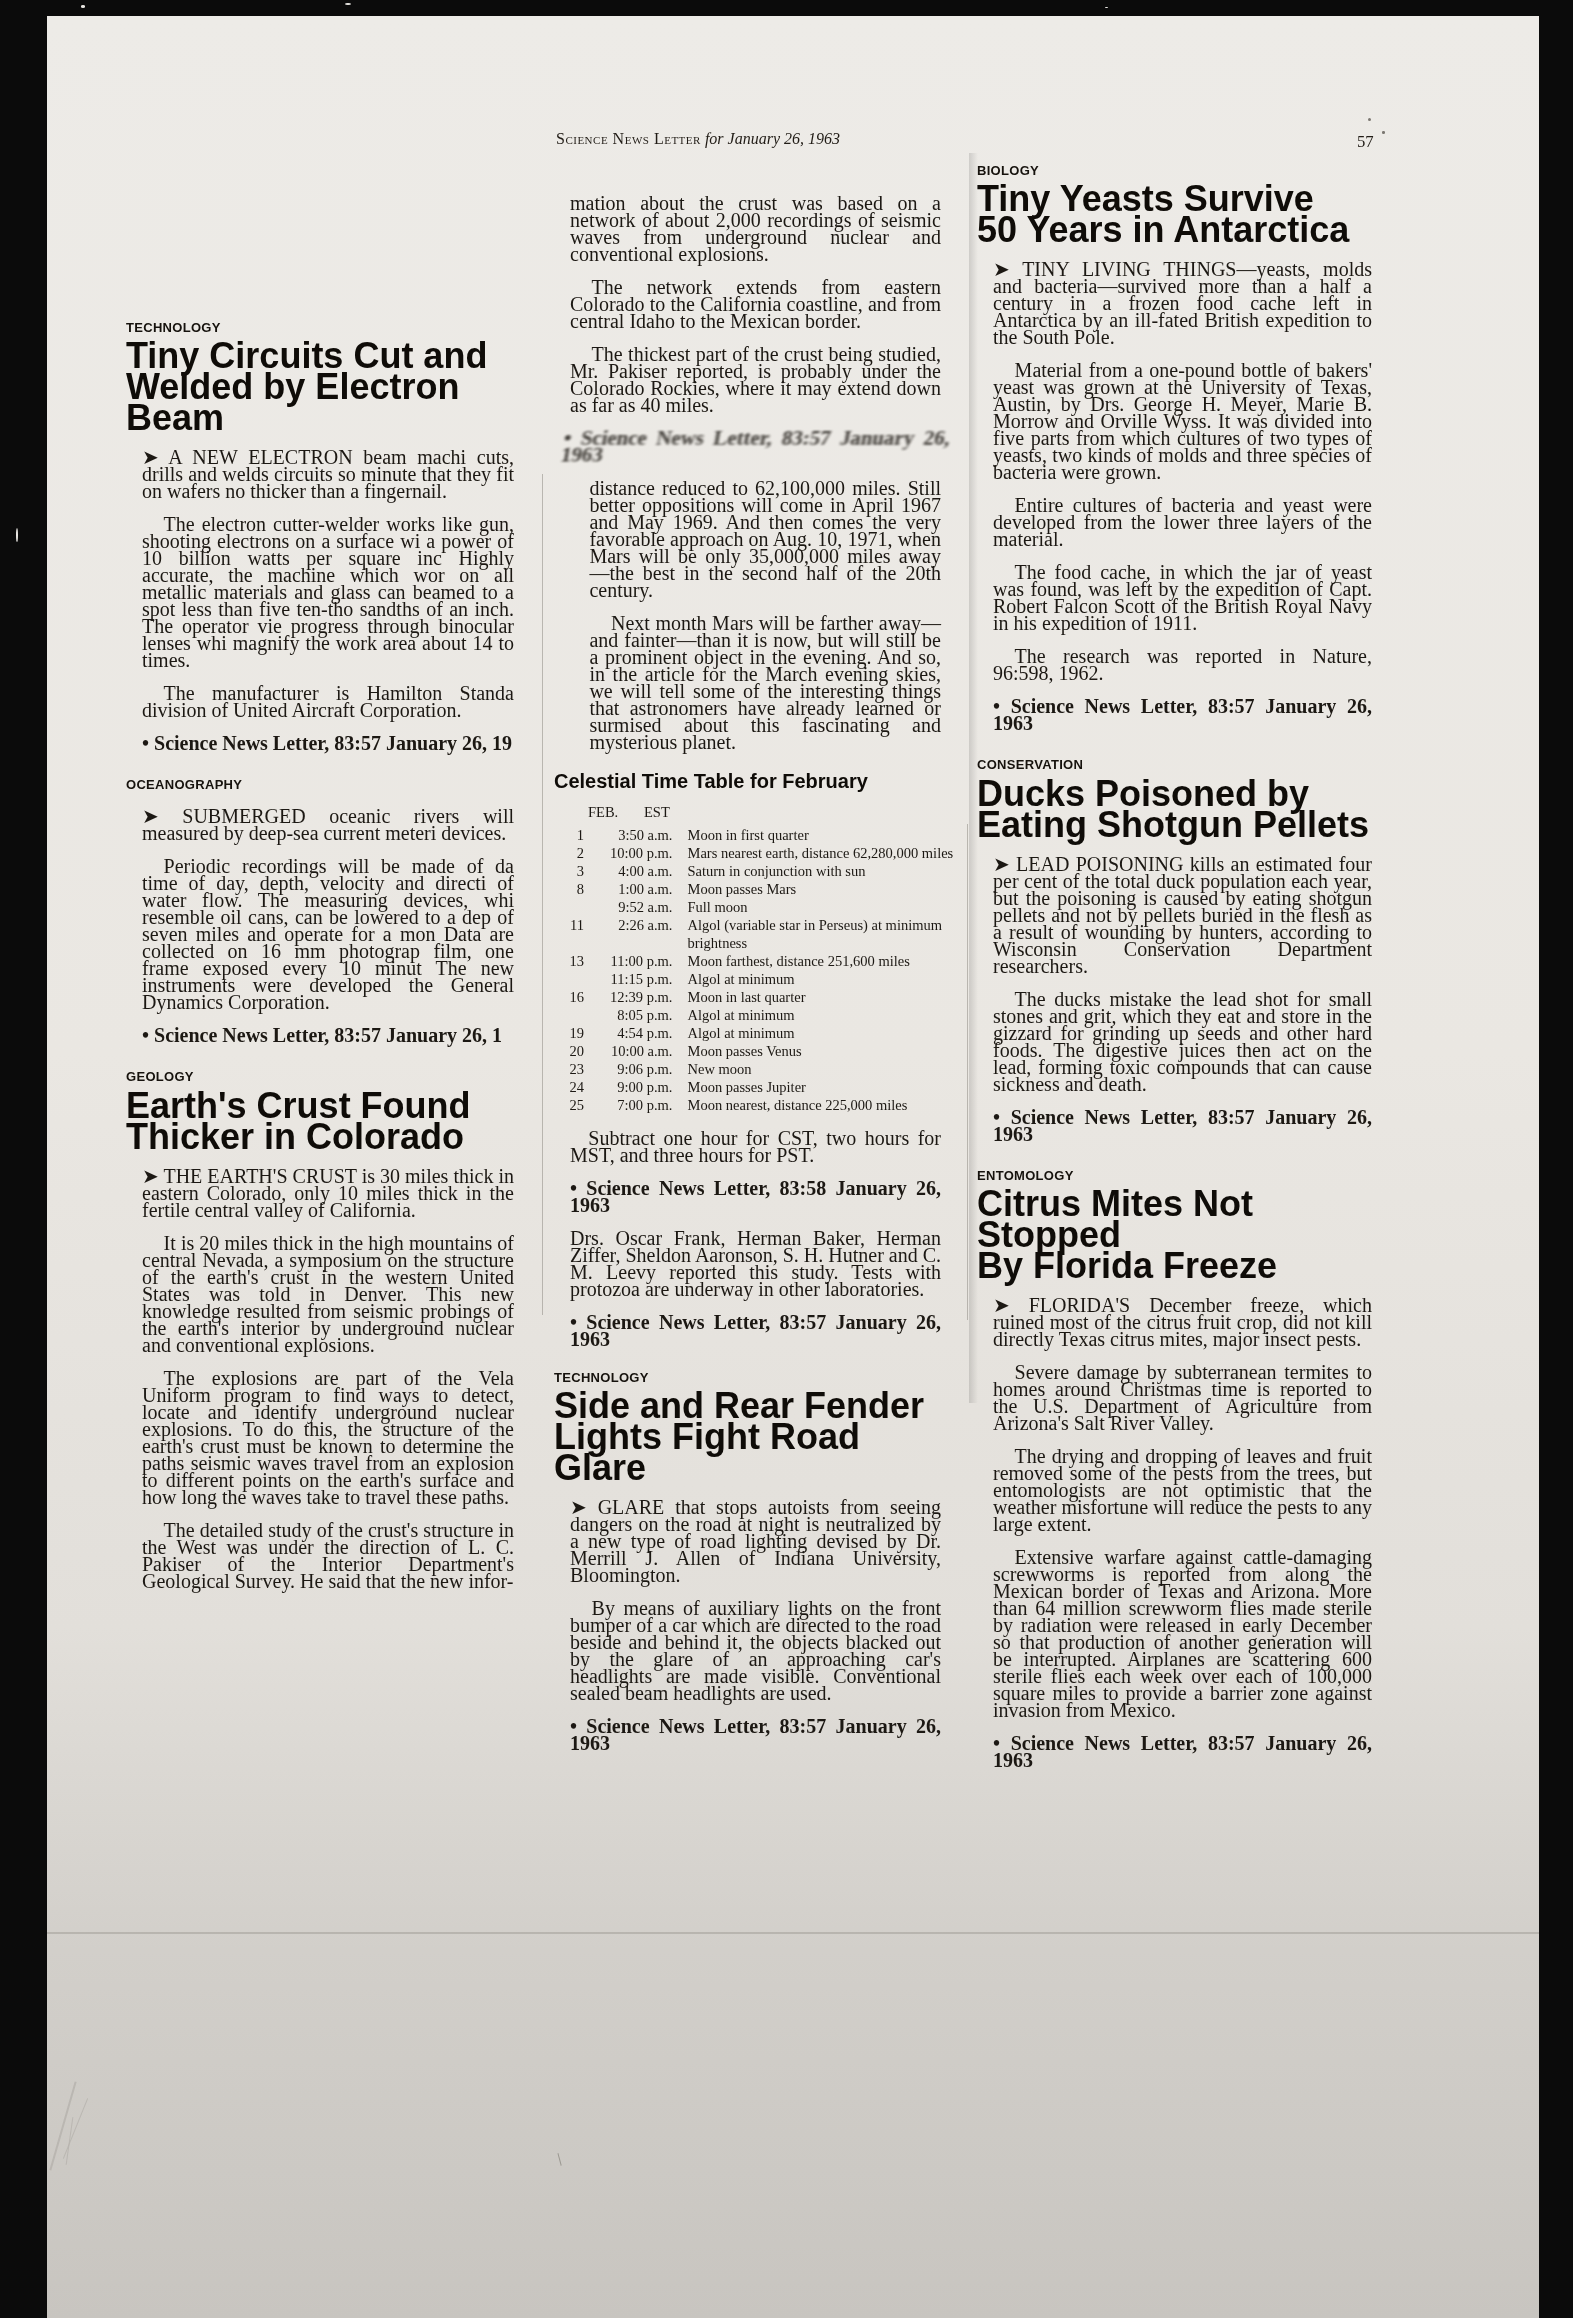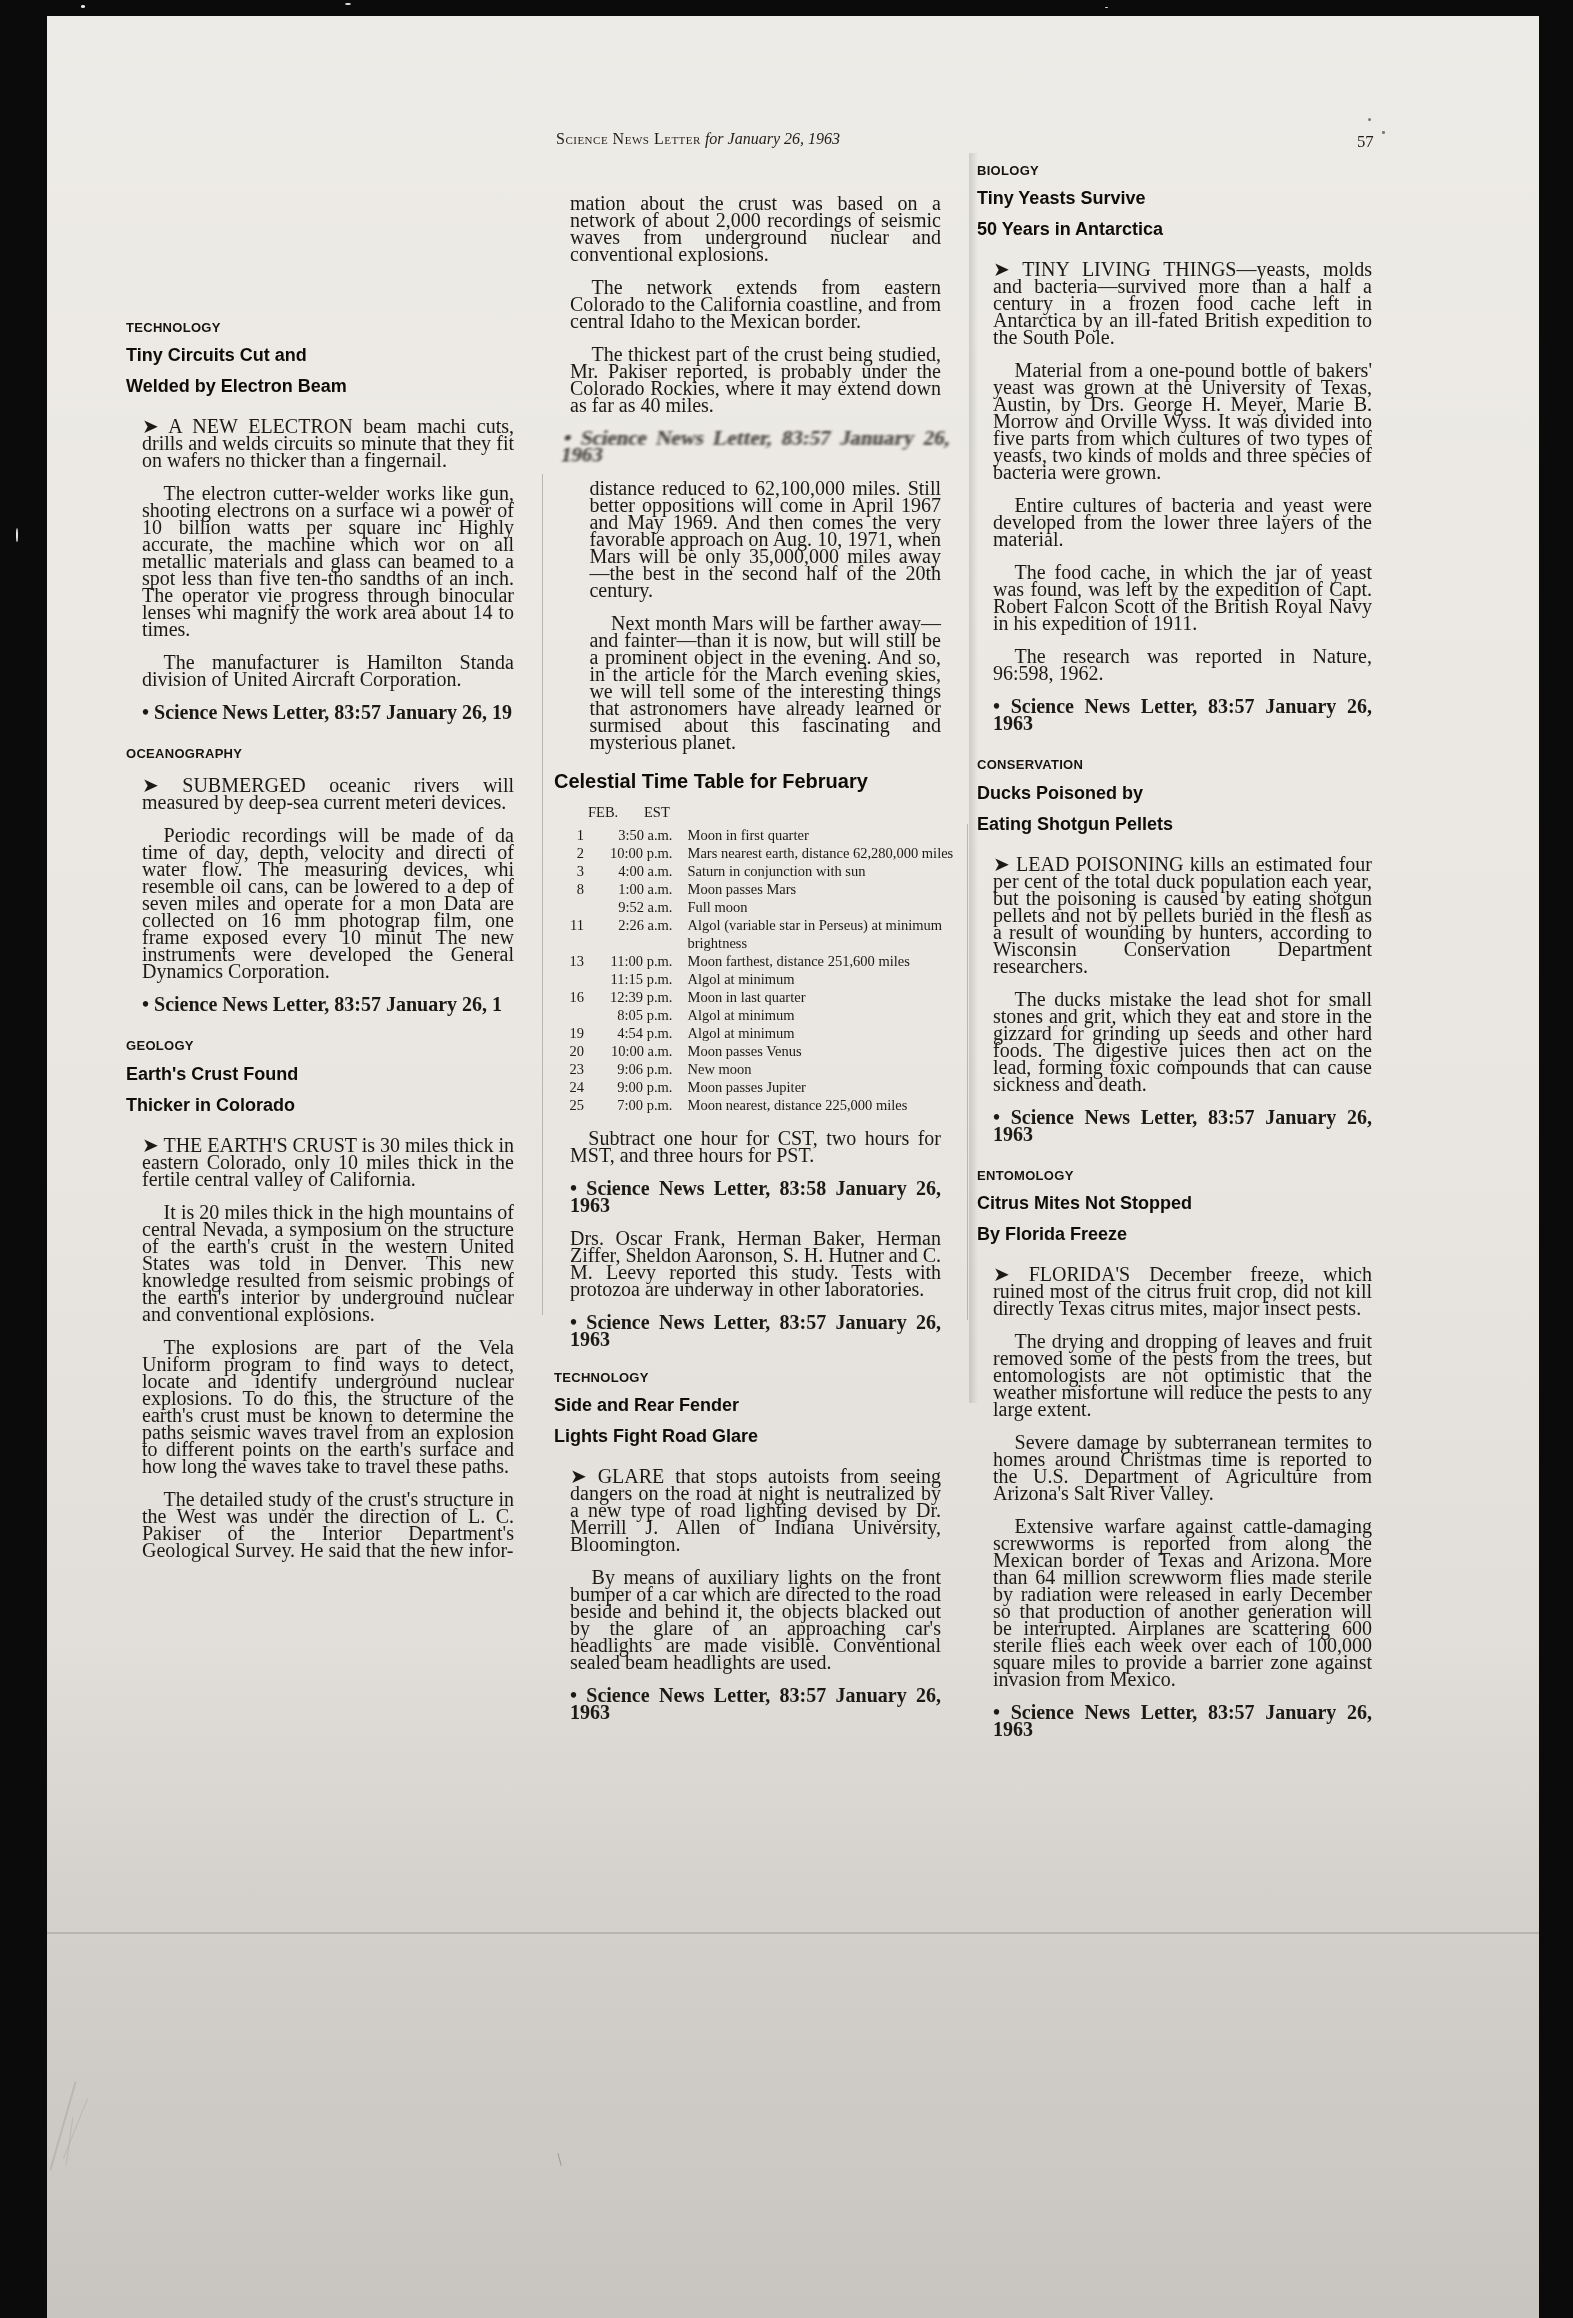--- a/index.html
+++ b/index.html
@@ -44,21 +44,21 @@
   
   .col{position:absolute;color:#1c1813;}
   .col-left{left:79px;top:304px;width:404px;}
   .col-mid{left:507px;top:163px;width:403px;}
   .col-right{left:930px;top:147px;width:411px;}
 
   .article{margin-bottom:25px;}
   .kicker{font-family:"Liberation Sans", sans-serif;font-weight:700;
     font-size:13px;line-height:15px;letter-spacing:0.3px;color:#16120d;margin:0 0 5.4px;}
   .headline{font-family:"Liberation Sans", sans-serif;font-weight:700;
-    font-size:18px;line-height:31px;color:#0f0c08;margin:0 0 13px;}
+    font-size:36px;line-height:31px;color:#0f0c08;margin:0 0 13px;}
   .headline span{display:block;}
   .bodytext p{font-size:20px;line-height:17px;text-align:justify;margin:16px;color:#1c1813;}
   .bodytext p.ind{text-indent:21.6px;}
   .credit{font-size:12.4px;line-height:15px;font-weight:700;text-align:center;
     color:#16120d;margin:7.5px 0 0;}
   .smeared{filter:blur(1.3px);transform:skewX(-10deg) scaleX(1.04);opacity:.85;margin:9.7px 0 5.4px;}
 
   .mars-block{margin-left:19.4px;margin-top:14px;}
 
   
@@ -288,22 +288,22 @@
       <p class="credit">• Science News Letter, 83:57 January 26, 1963</p>
     </div>
 
     <div class="article bodytext">
       <div class="kicker">ENTOMOLOGY</div>
       <h2 class="headline">
         <span>Citrus Mites Not Stopped</span>
         <span>By Florida Freeze</span>
       </h2>
       <p class="lead">➤ FLORIDA'S December freeze, which ruined most of the citrus fruit crop, did not kill directly Texas citrus mites, major insect pests.</p>
+      <p class="ind">Severe damage by subterranean termites to homes around Christmas time is reported to the U.S. Department of Agriculture from Arizona's Salt River Valley.</p>
       <p class="ind">The drying and dropping of leaves and fruit removed some of the pests from the trees, but entomologists are not optimistic that the weather misfortune will reduce the pests to any large extent.</p>
-      <p class="ind">Severe damage by subterranean termites to homes around Christmas time is reported to the U.S. Department of Agriculture from Arizona's Salt River Valley.</p>
       <p class="ind">Extensive warfare against cattle-damaging screwworms is reported from along the Mexican border of Texas and Arizona. More than 64 million screwworm flies made sterile by radiation were released in early December so that production of another generation will be interrupted. Airplanes are scattering 600 sterile flies each week over each of 100,000 square miles to provide a barrier zone against invasion from Mexico.</p>
       <p class="credit">• Science News Letter, 83:57 January 26, 1963</p>
     </div>
 
   </div>
 
   <div class="vrule vrule1"></div>
   <div class="vrule vrule2"></div>
   <div class="crease"></div>
   <div class="sheet-edge"></div>

